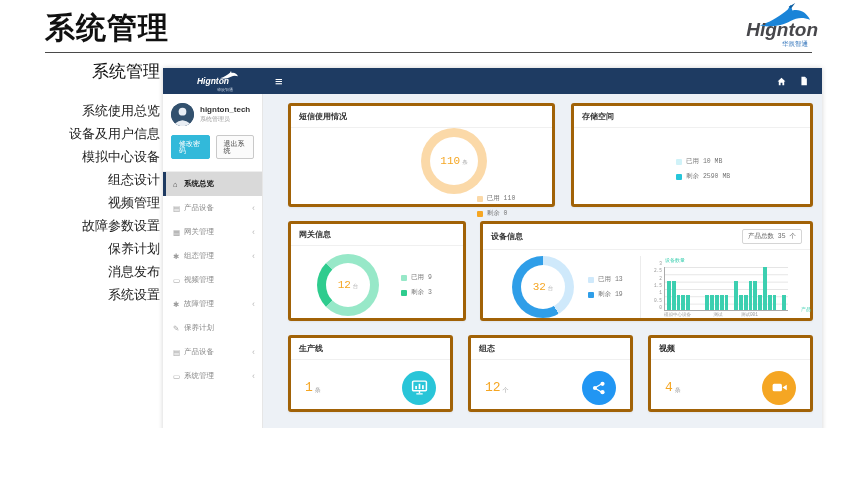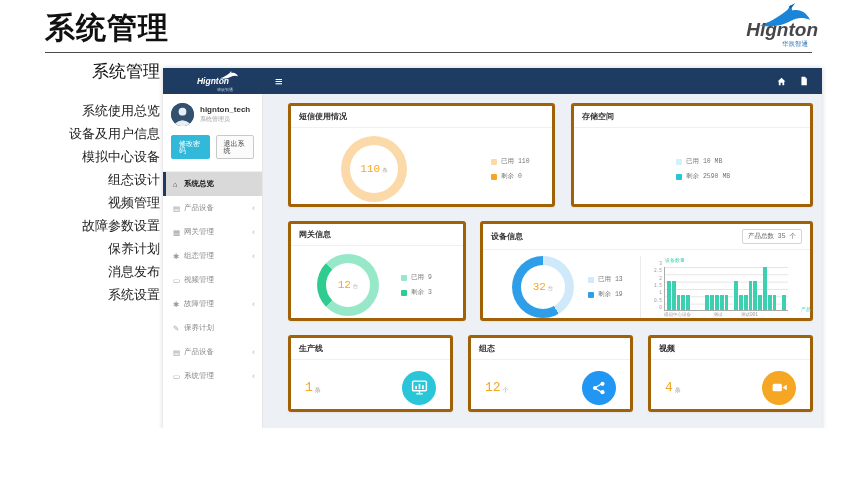--- a/index.html
+++ b/index.html
@@ -229,21 +229,21 @@
     </div>
 
     <div class="main">
       <div class="content">
 
         <div class="row">
           <div class="card" style="width:267px;height:104px;">
             <div class="card-h">
                 <span>短信使用情况</span>
               </div>
-            <div class="card-b" style="height:82px;padding-left:50px;">
+            <div class="card-b" style="height:82px;padding-left:65px;flex-direction:column;">
               <div class="donut d66 donut-sms">
                 <div class="dz">
                     <span class="dv">110</span>
                     <span class="du">条</span>
                   </div>
               </div>
               <div class="legend" style="margin-left:84px;">
                 <div class="li">
                     <span class="sw" style="background-color: rgb(251, 217, 168);"></span>
                     <span>已用 110</span>

